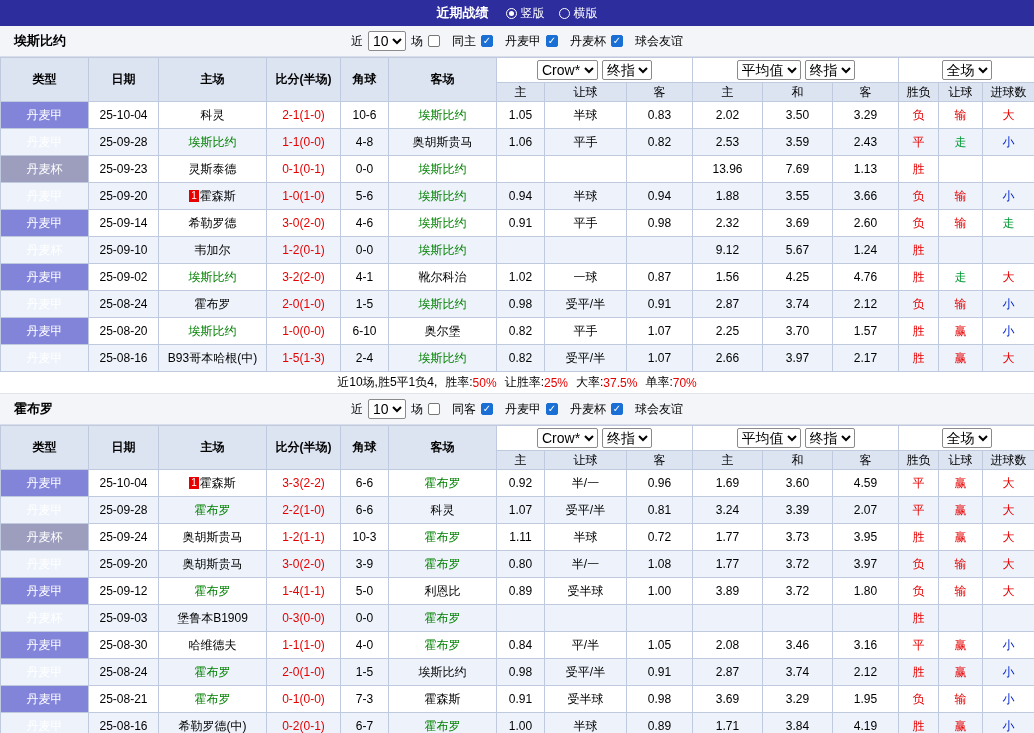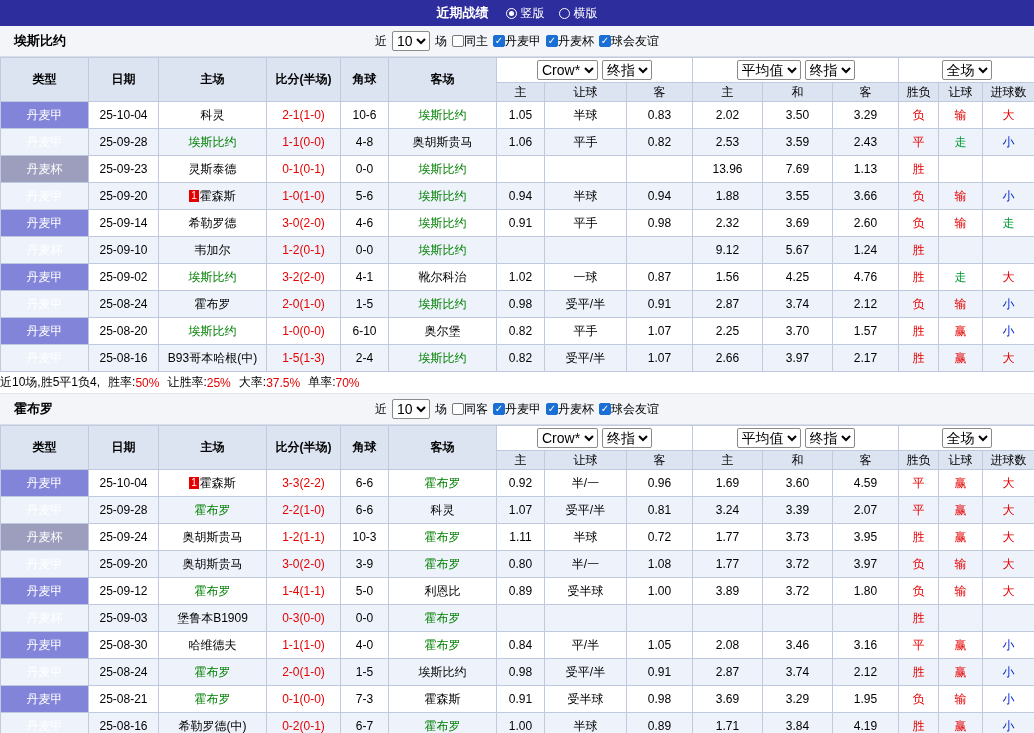--- a/index.html
+++ b/index.html
@@ -9,21 +9,21 @@
   .topbar .title{font-weight:bold;font-size:13px;}
   .radio-group{display:flex;align-items:center;gap:14px;font-size:12px;}
   .radio-item{display:flex;align-items:center;gap:4px;cursor:pointer;}
   .radio{width:11px;height:11px;border:1px solid #fff;border-radius:50%;display:inline-flex;align-items:center;justify-content:center;box-sizing:border-box;}
   .radio.sel::after{content:"";width:5px;height:5px;border-radius:50%;background:#fff;}
   
   .sec-hdr{height:30px;display:flex;align-items:center;position:relative;background:#f4f5f9;border-bottom:1px solid #d9dde9;}
   .team{position:absolute;left:14px;font-weight:bold;font-size:13px;}
   .filters{margin:0 auto;display:flex;align-items:center;gap:5px;}
   select{font-size:14px;font-family:"Liberation Sans",sans-serif;height:20px;background:#fff;border:1px solid #8a8a8a;border-radius:2px;}
-  .cb{display:inline-flex;align-items:center;gap:0;cursor:pointer;}
+  .cb{display:inline-flex;align-items:center;gap:12px;cursor:pointer;}
   .cb .box{width:12px;height:12px;box-sizing:border-box;border:1px solid #777;background:#fff;display:inline-flex;align-items:center;justify-content:center;font-size:10px;line-height:10px;color:#fff;border-radius:2px;}
   .cb.checked .box{background:#1a6fd4;border-color:#1a6fd4;}
   .cb.checked .box::after{content:"\2713";}
   
   table{border-collapse:collapse;table-layout:fixed;width:1034px;padding-left:48px;}
   th,td{border:1px solid #bfcade;text-align:center;padding:0;overflow:hidden;white-space:nowrap;height:26px;}
   thead th{background:#dce3f1;font-weight:normal;}
   thead tr.drop th{height:24px;}
   thead tr.sub th{height:18px;}
   thead th.main{font-weight:bold;}
@@ -31,21 +31,21 @@
   thead th.dropcell select{margin:0 2px;}
   tr.alt td{background:#eef3fb;}
   td.type-lg{background:#8284D9;color:#fff;}
   td.type-cup{background:#9D9DBD;color:#fff;}
   .score{color:#e60000;}
   .hl{color:#008000;}
   .red{color:#e60000;}
   .green{color:#009933;}
   .blue{color:#0022cc;}
   .badge{display:inline-block;background:#e60000;color:#fff;font-size:10px;line-height:12px;padding:0 2px;margin-right:1px;vertical-align:1px;}
-  .summary{height:21px;display:flex;align-items:center;background:#fff;border-bottom:1px solid #e2e5ee;}
+  .summary{height:21px;display:flex;align-items:center;justify-content:center;background:#fff;border-bottom:1px solid #e2e5ee;}
   .summary .lab{margin-left:8px;}
   .summary .val{color:#e60000;}
 </style>
 </head>
 <body>
 
 <div class="topbar">
   <span class="title">近期战绩</span>
   <span class="radio-group">
     <span class="radio-item">

